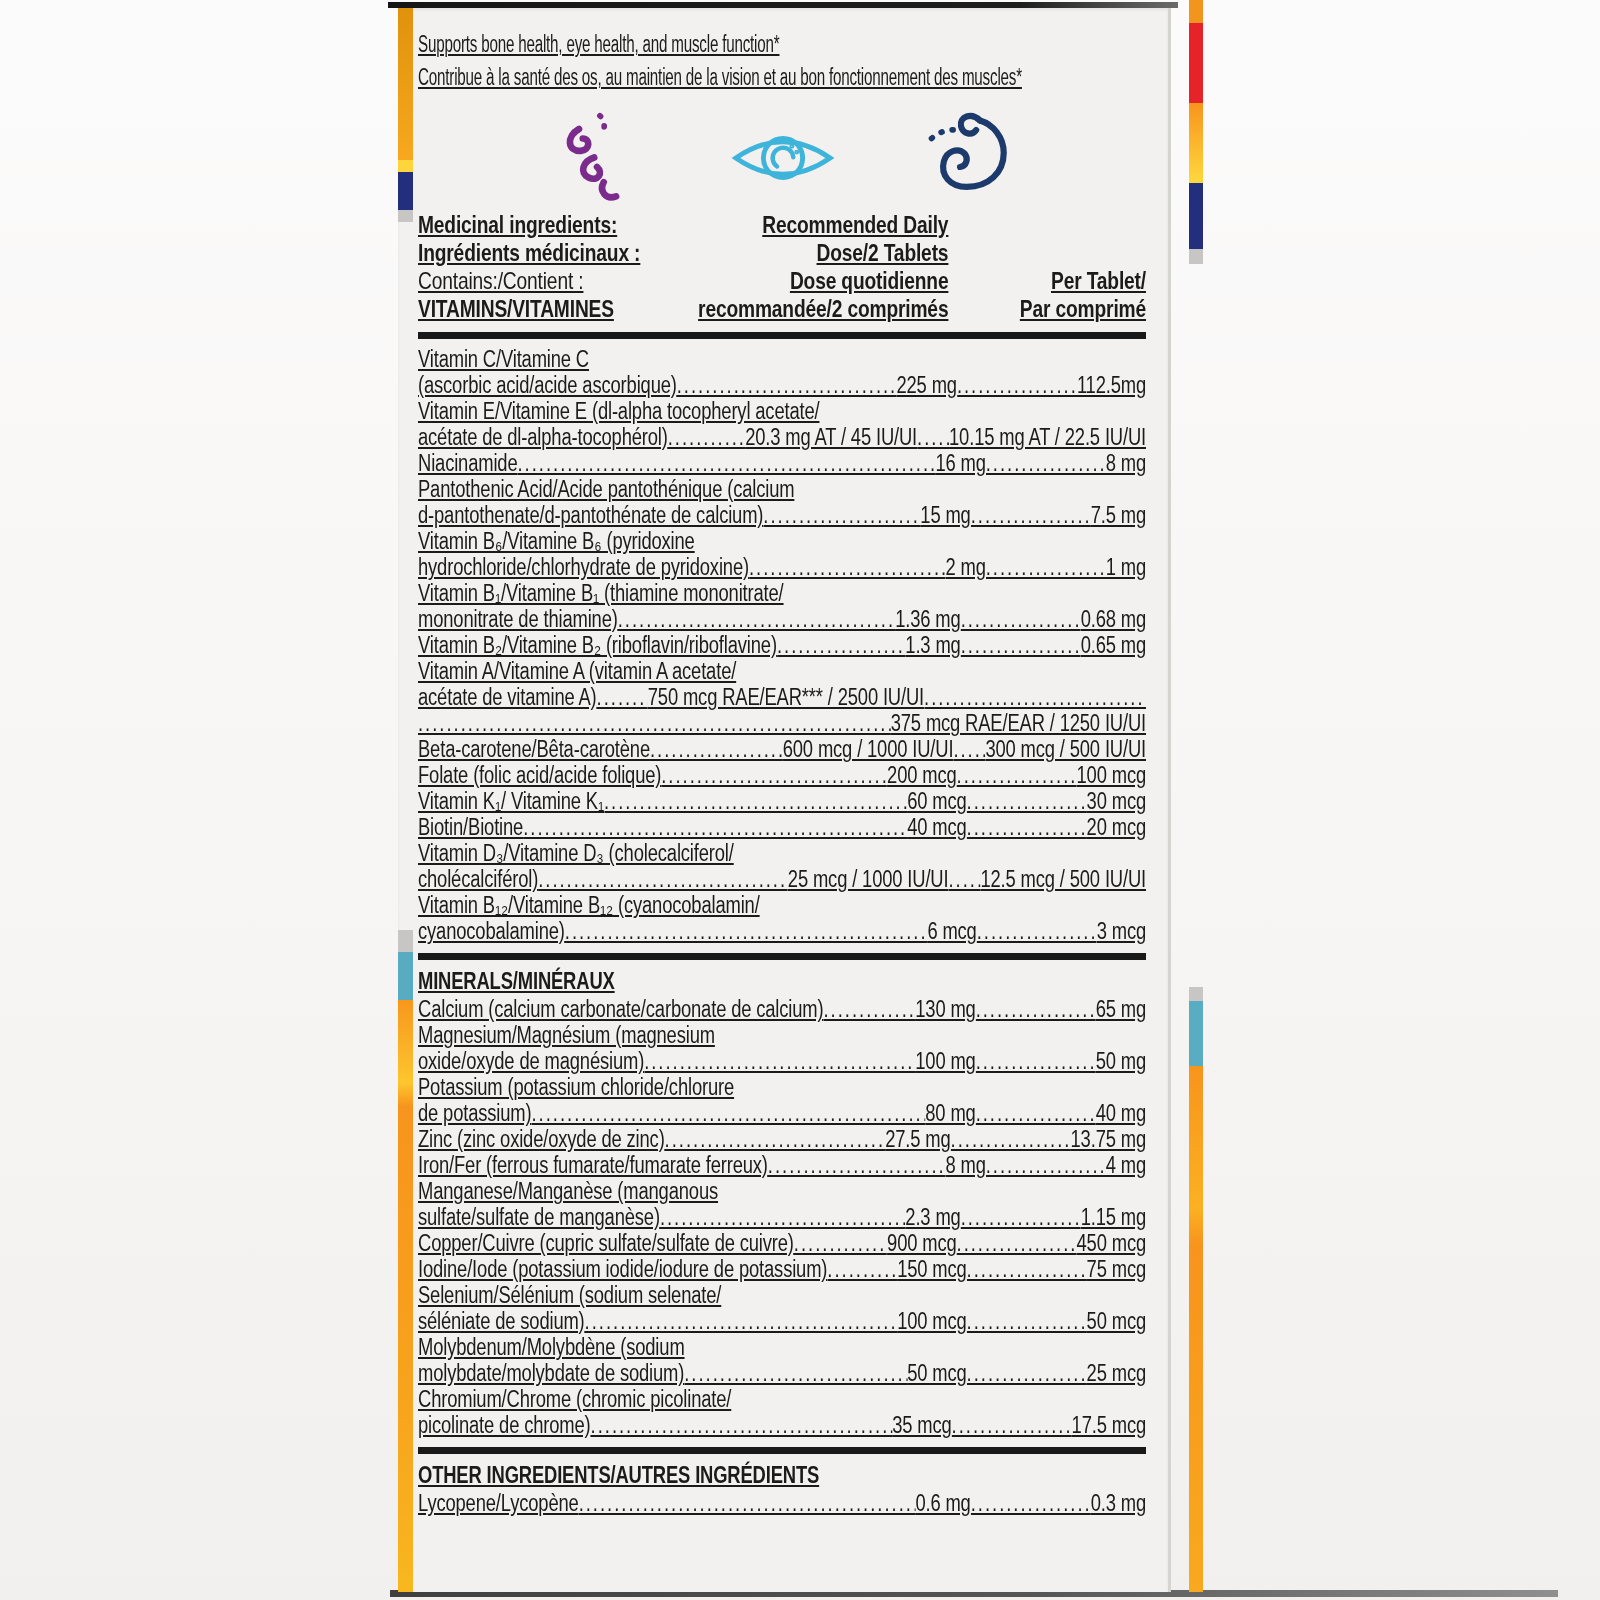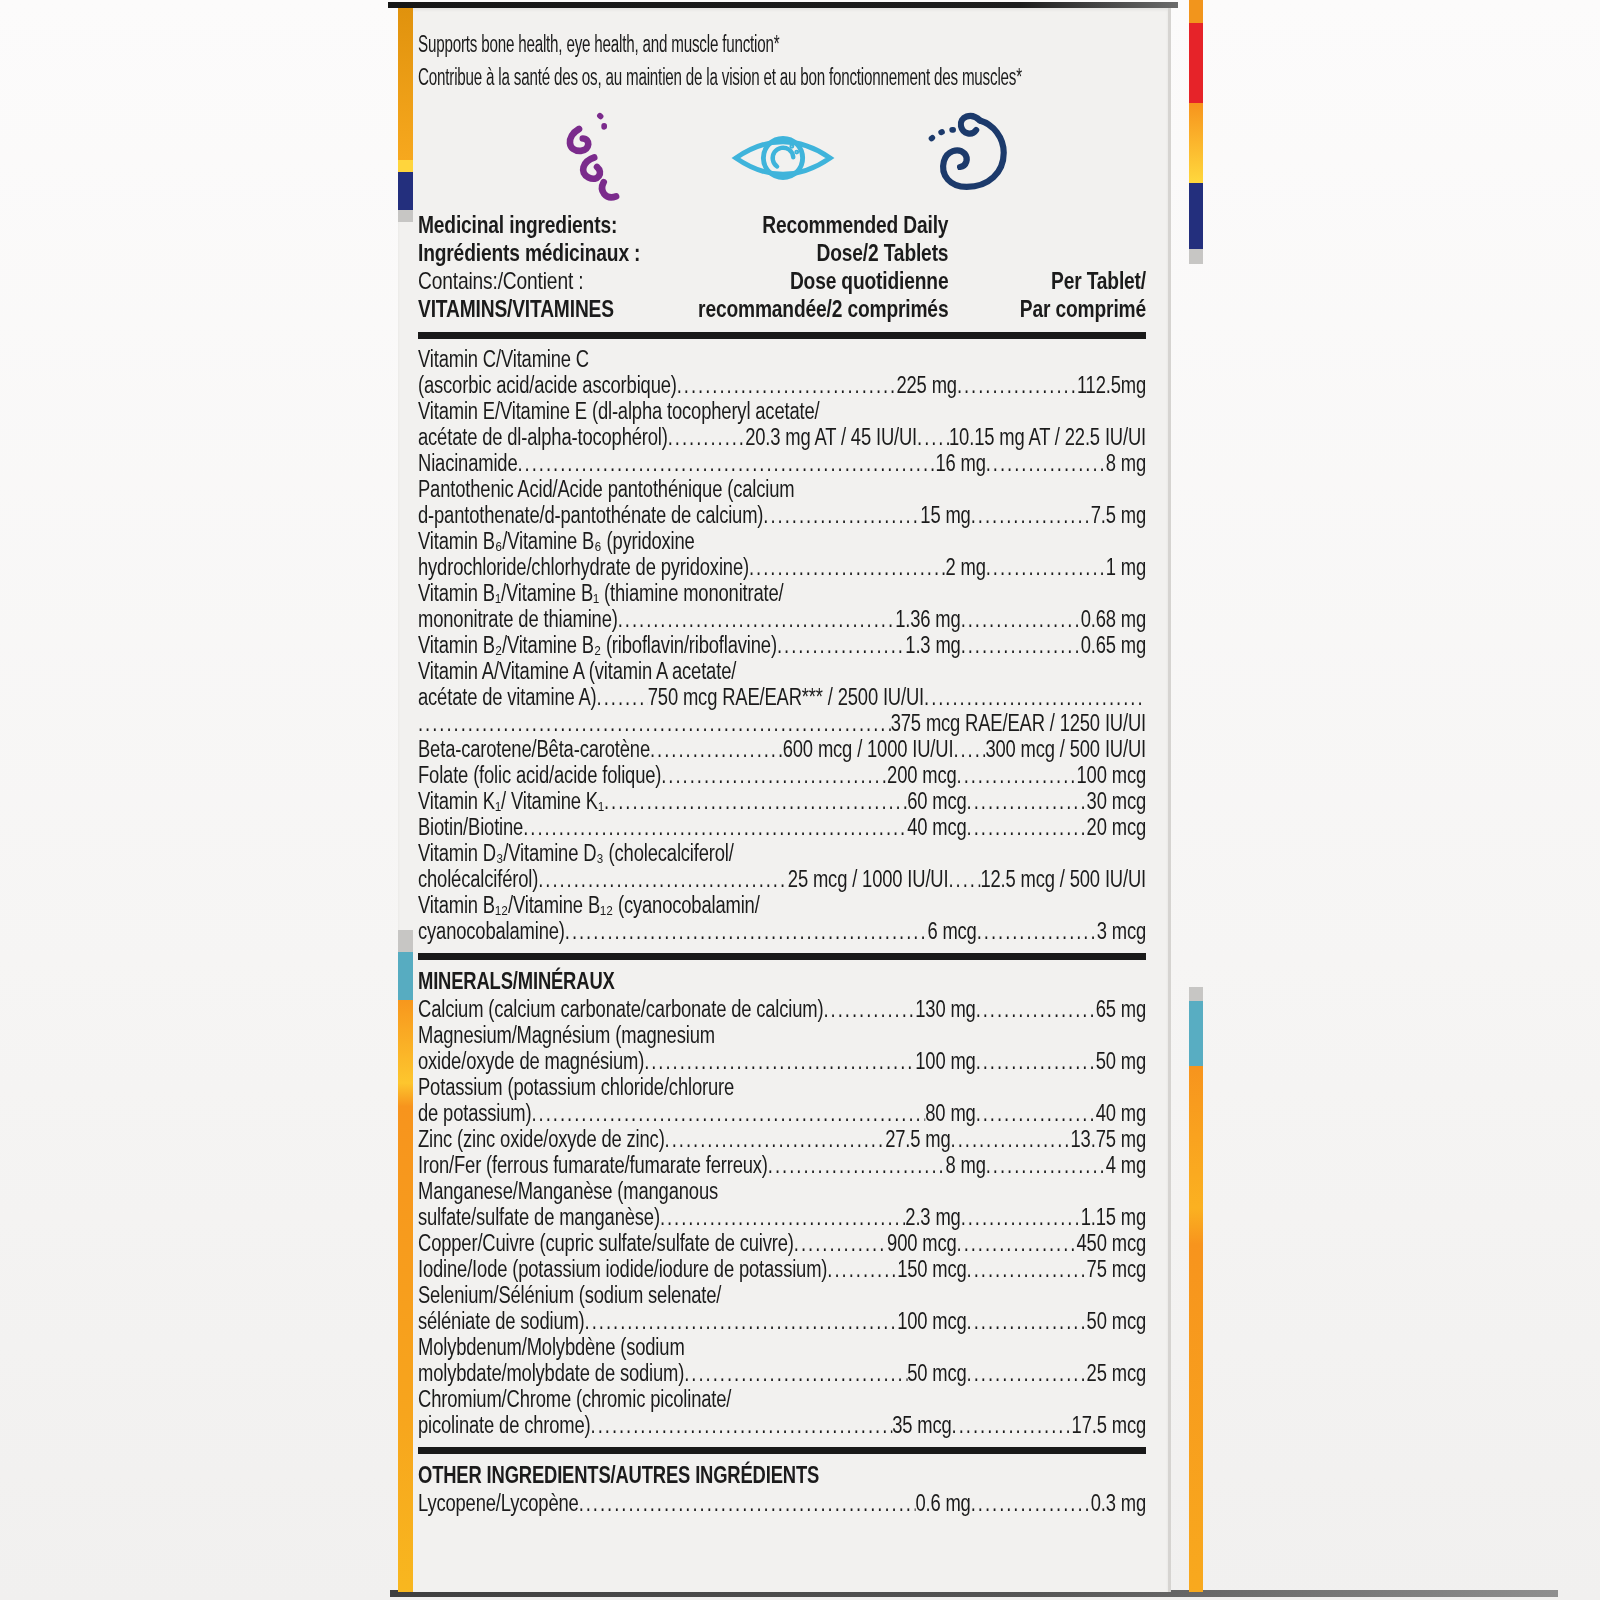--- a/index.html
+++ b/index.html
@@ -22,21 +22,21 @@
   .rstripe{position:absolute;left:1189px;top:0;width:14px;height:1592px;z-index:3;}
   .seg{position:absolute;left:0;width:100%;}
 
   
   .panel{
     position:absolute;left:398px;top:8px;width:770px;height:1584px;
     background:#f2f1ef;
     border-right:3px solid #d6d4d1;
     box-shadow:inset 0 2px 3px rgba(0,0,0,.06);
   }
-  .inner{position:relative;padding:20px 22px 0 20px;}
+  .inner{position:relative;padding:20px 22px 0 20px;text-decoration:underline;}
 
   
   .claims{
     width:151%;transform:scaleX(0.66);transform-origin:0 0;
     font-size:23px;line-height:33px;letter-spacing:-0.3px;white-space:nowrap;
   }
   .tablewrap{
     width:125%;transform:scaleX(0.8);transform-origin:0 0;
     font-size:23px;line-height:26px;letter-spacing:-0.2px;
   }

